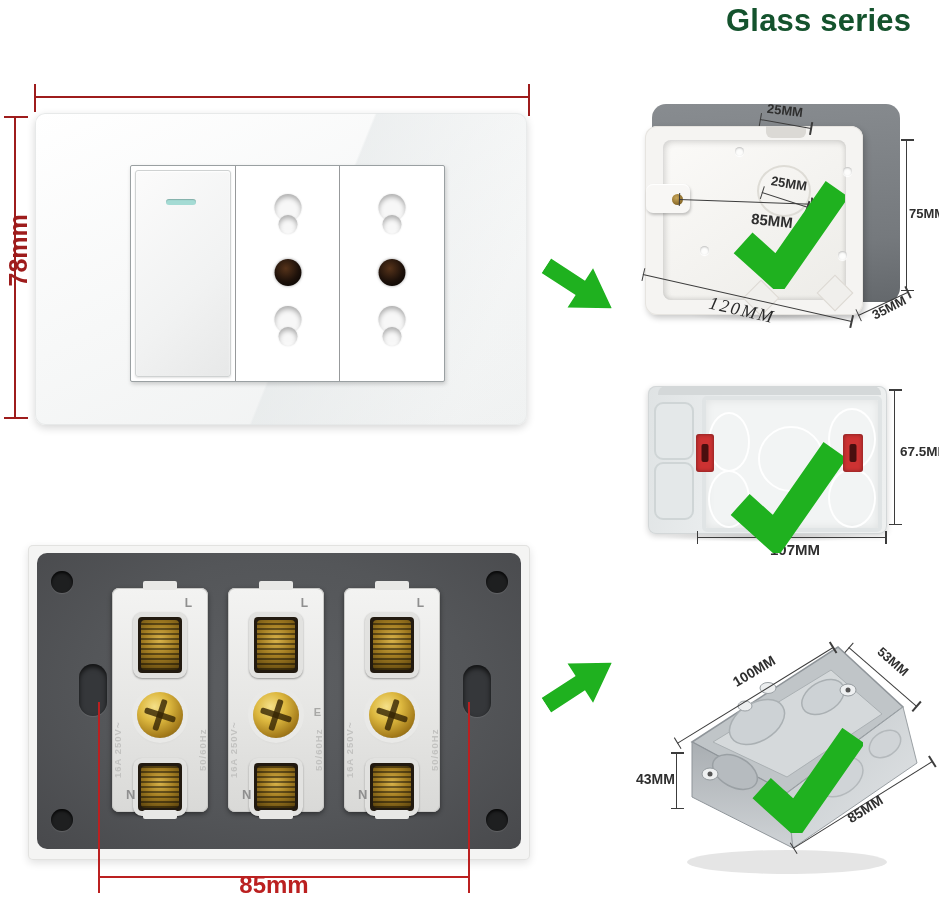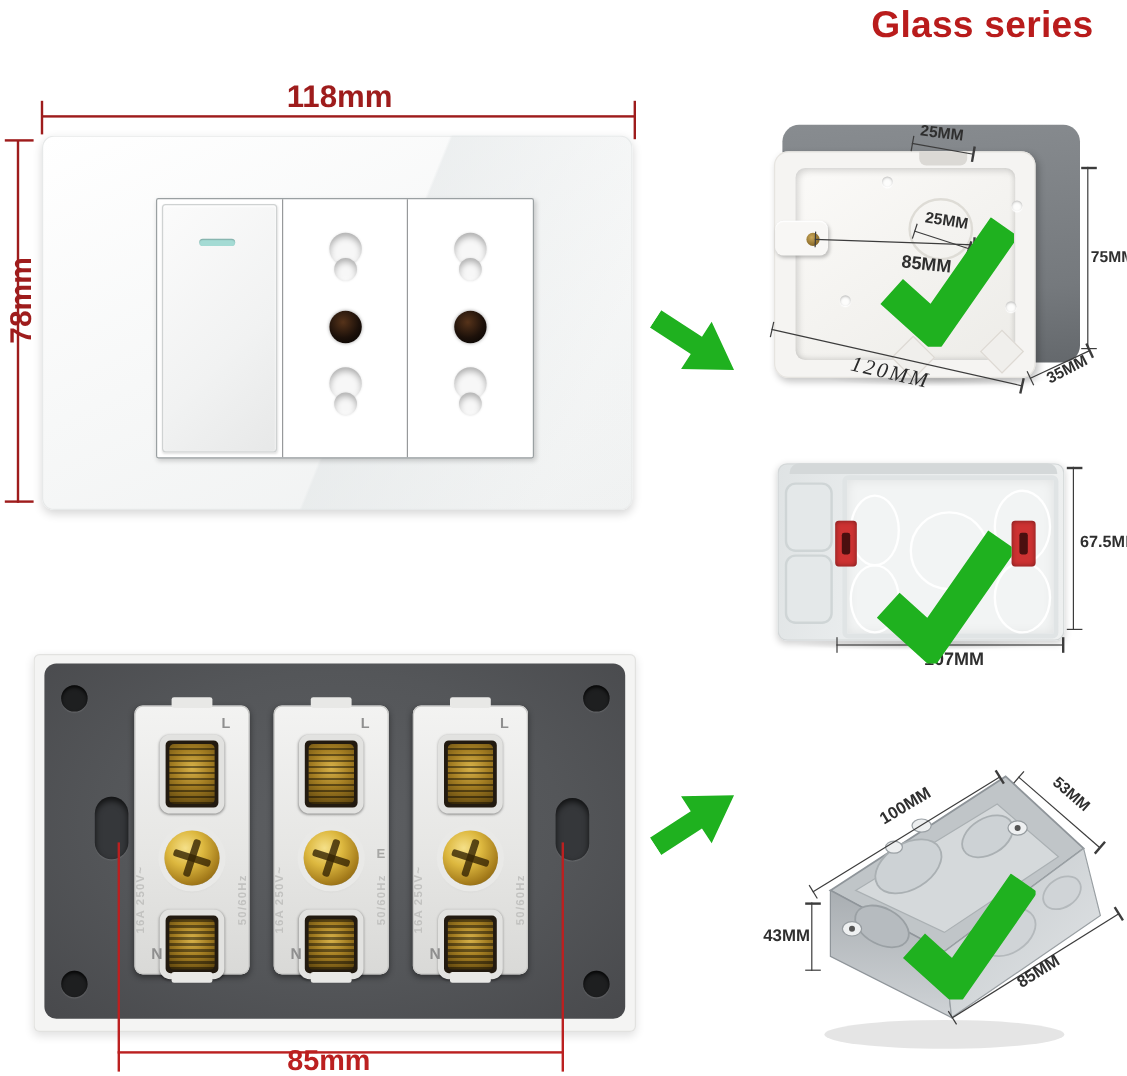--- a/index.html
+++ b/index.html
@@ -2,21 +2,21 @@
 <html><head>
 <meta charset="utf-8">
 <style>
   html,body{margin:0;padding:0;background:#fff;}
   .canvas{position:relative;width:939px;height:897px;background:#fff;overflow:hidden;
           font-family:"Liberation Sans",sans-serif;}
   .abs{position:absolute;}
 
   
   .title{position:absolute;left:726px;top:3px;width:210px;font-size:31px;font-weight:700;
-         color:#b91c1c;letter-spacing:.2px;}
+         color:#14532d;letter-spacing:.2px;}
 
   
   .rline{position:absolute;background:#9e1c1c;}
   .rline2{position:absolute;background:#bb2020;}
   .rtext{position:absolute;color:#9e1c1c;font-weight:700;text-align:center;white-space:nowrap;}
   .rtext2{position:absolute;color:#bb2020;font-weight:700;text-align:center;white-space:nowrap;}
 
   
   .dim{position:absolute;height:0;border-top:1.5px solid #3c3c3c;transform-origin:0 0;}
   .dim::before,.dim::after{content:"";position:absolute;width:1.5px;height:13px;background:#3c3c3c;top:-7px;}
@@ -156,21 +156,20 @@
             <i class="bt"></i>
             <i class="bb"></i>
           </div>
       </div>
     </div>
   </div>
 
   <div class="rline" style="left:35px;top:96px;width:494px;height:2px"></div>
   <div class="rline" style="left:34px;top:84px;width:2px;height:28px"></div>
   <div class="rline" style="left:528px;top:84px;width:2px;height:32px"></div>
-  <div class="rtext" style="left:228px;top:65px;width:110px;font-size:26px">118mm</div>
 
   <div class="rline" style="left:14px;top:117px;width:2px;height:302px"></div>
   <div class="rline" style="left:4px;top:116px;width:24px;height:2px"></div>
   <div class="rline" style="left:4px;top:417px;width:24px;height:2px"></div>
   <div class="rtext" style="left:-17px;top:237px;width:70px;font-size:25px;transform:rotate(-90deg)">78mm</div>
 
   <svg class="abs" style="left:540px;top:256px;width:78px;height:62px;transform:rotate(33deg)" viewBox="0 0 100 64">
     <polygon points="0,21 52,21 52,2 100,32 52,62 52,43 0,43" fill="#1fb11f"></polygon>
   </svg>
 

